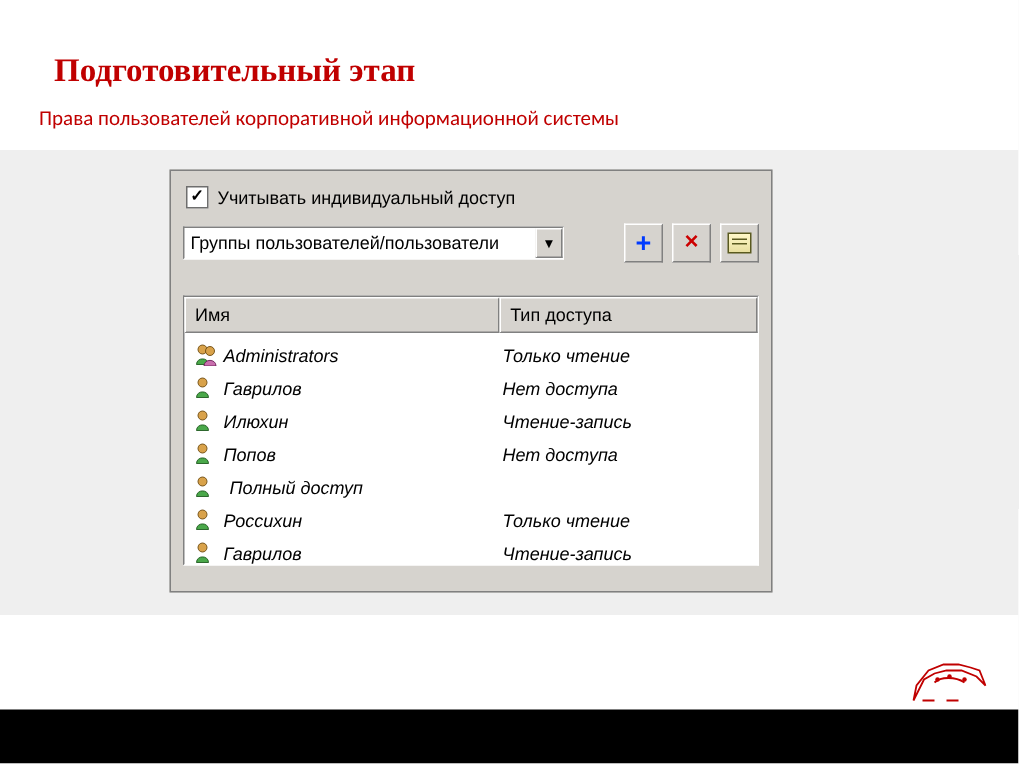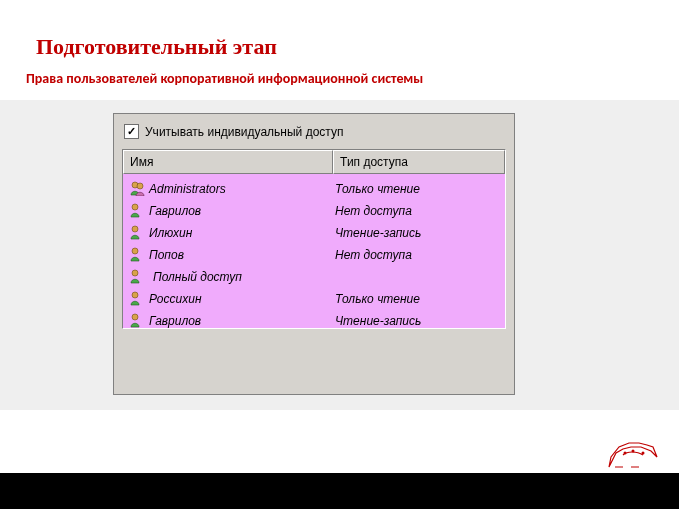--- a/index.html
+++ b/index.html
@@ -25,21 +25,21 @@
     font-size: 22px;
     font-weight: bold;
     color: #c00000;
     font-family: "Times New Roman", Georgia, serif;
   }
   .subtitle {
     position: absolute;
     left: 26px;
     top: 70px;
     font-size: 14px;
-    font-weight: bold;
+    font-weight: normal;
     color: #c00000;
     font-family: Calibri, Arial, sans-serif;
   }
   .gray-band {
     position: absolute;
     left: 0;
     top: 100px;
     width: 100%;
     height: 310px;
     background: #efefef;
@@ -159,22 +159,22 @@
   }
   .props-icon::after {
     content: "";
     position: absolute;
     left: 2px;
     right: 2px;
     top: 6px;
     border-top: 1px solid #5a5a20;
   }
   .list-area {
-    margin: 4px 8px 0 8px;
-    background: #f0abfc;
+    margin: 16px 8px 0 8px;
+    background: #ffffff;
     border-top: 1px solid #808080;
     border-left: 1px solid #808080;
     border-right: 1px solid #fff;
     border-bottom: 1px solid #fff;
   }
   .cols-header {
     display: flex;
     background: #d6d3ce;
   }
   .col-h {
@@ -248,20 +248,36 @@
 
   <div class="gray-band"></div>
 
   <div class="win-panel">
 
     <div class="checkbox-row">
       <div class="cb-box">✓</div>
       <span class="checkbox-label">Учитывать индивидуальный доступ</span>
     </div>
 
+    <div class="toolbar-row">
+      <div class="dropdown">
+        <span class="dropdown-text">Группы пользователей/пользователи</span>
+        <span class="dd-arrow">▼</span>
+      </div>
+      <div style="flex:1"></div>
+      <div class="tool-btn">
+        <span class="plus-icon">+</span>
+      </div>
+      <div class="tool-btn">
+        <span class="x-icon">×</span>
+      </div>
+      <div class="tool-btn">
+        <span class="props-icon"></span>
+      </div>
+    </div>
 
     <div class="list-area">
       <div class="cols-header">
         <div class="col-h col-name-h">Имя</div>
         <div class="col-h col-type-h">Тип доступа</div>
       </div>
       <div class="list-rows" id="list-rows">
           <div class="row">
             <span class="person-icon">
               <svg width="16" height="16" viewBox="0 0 16 16">

